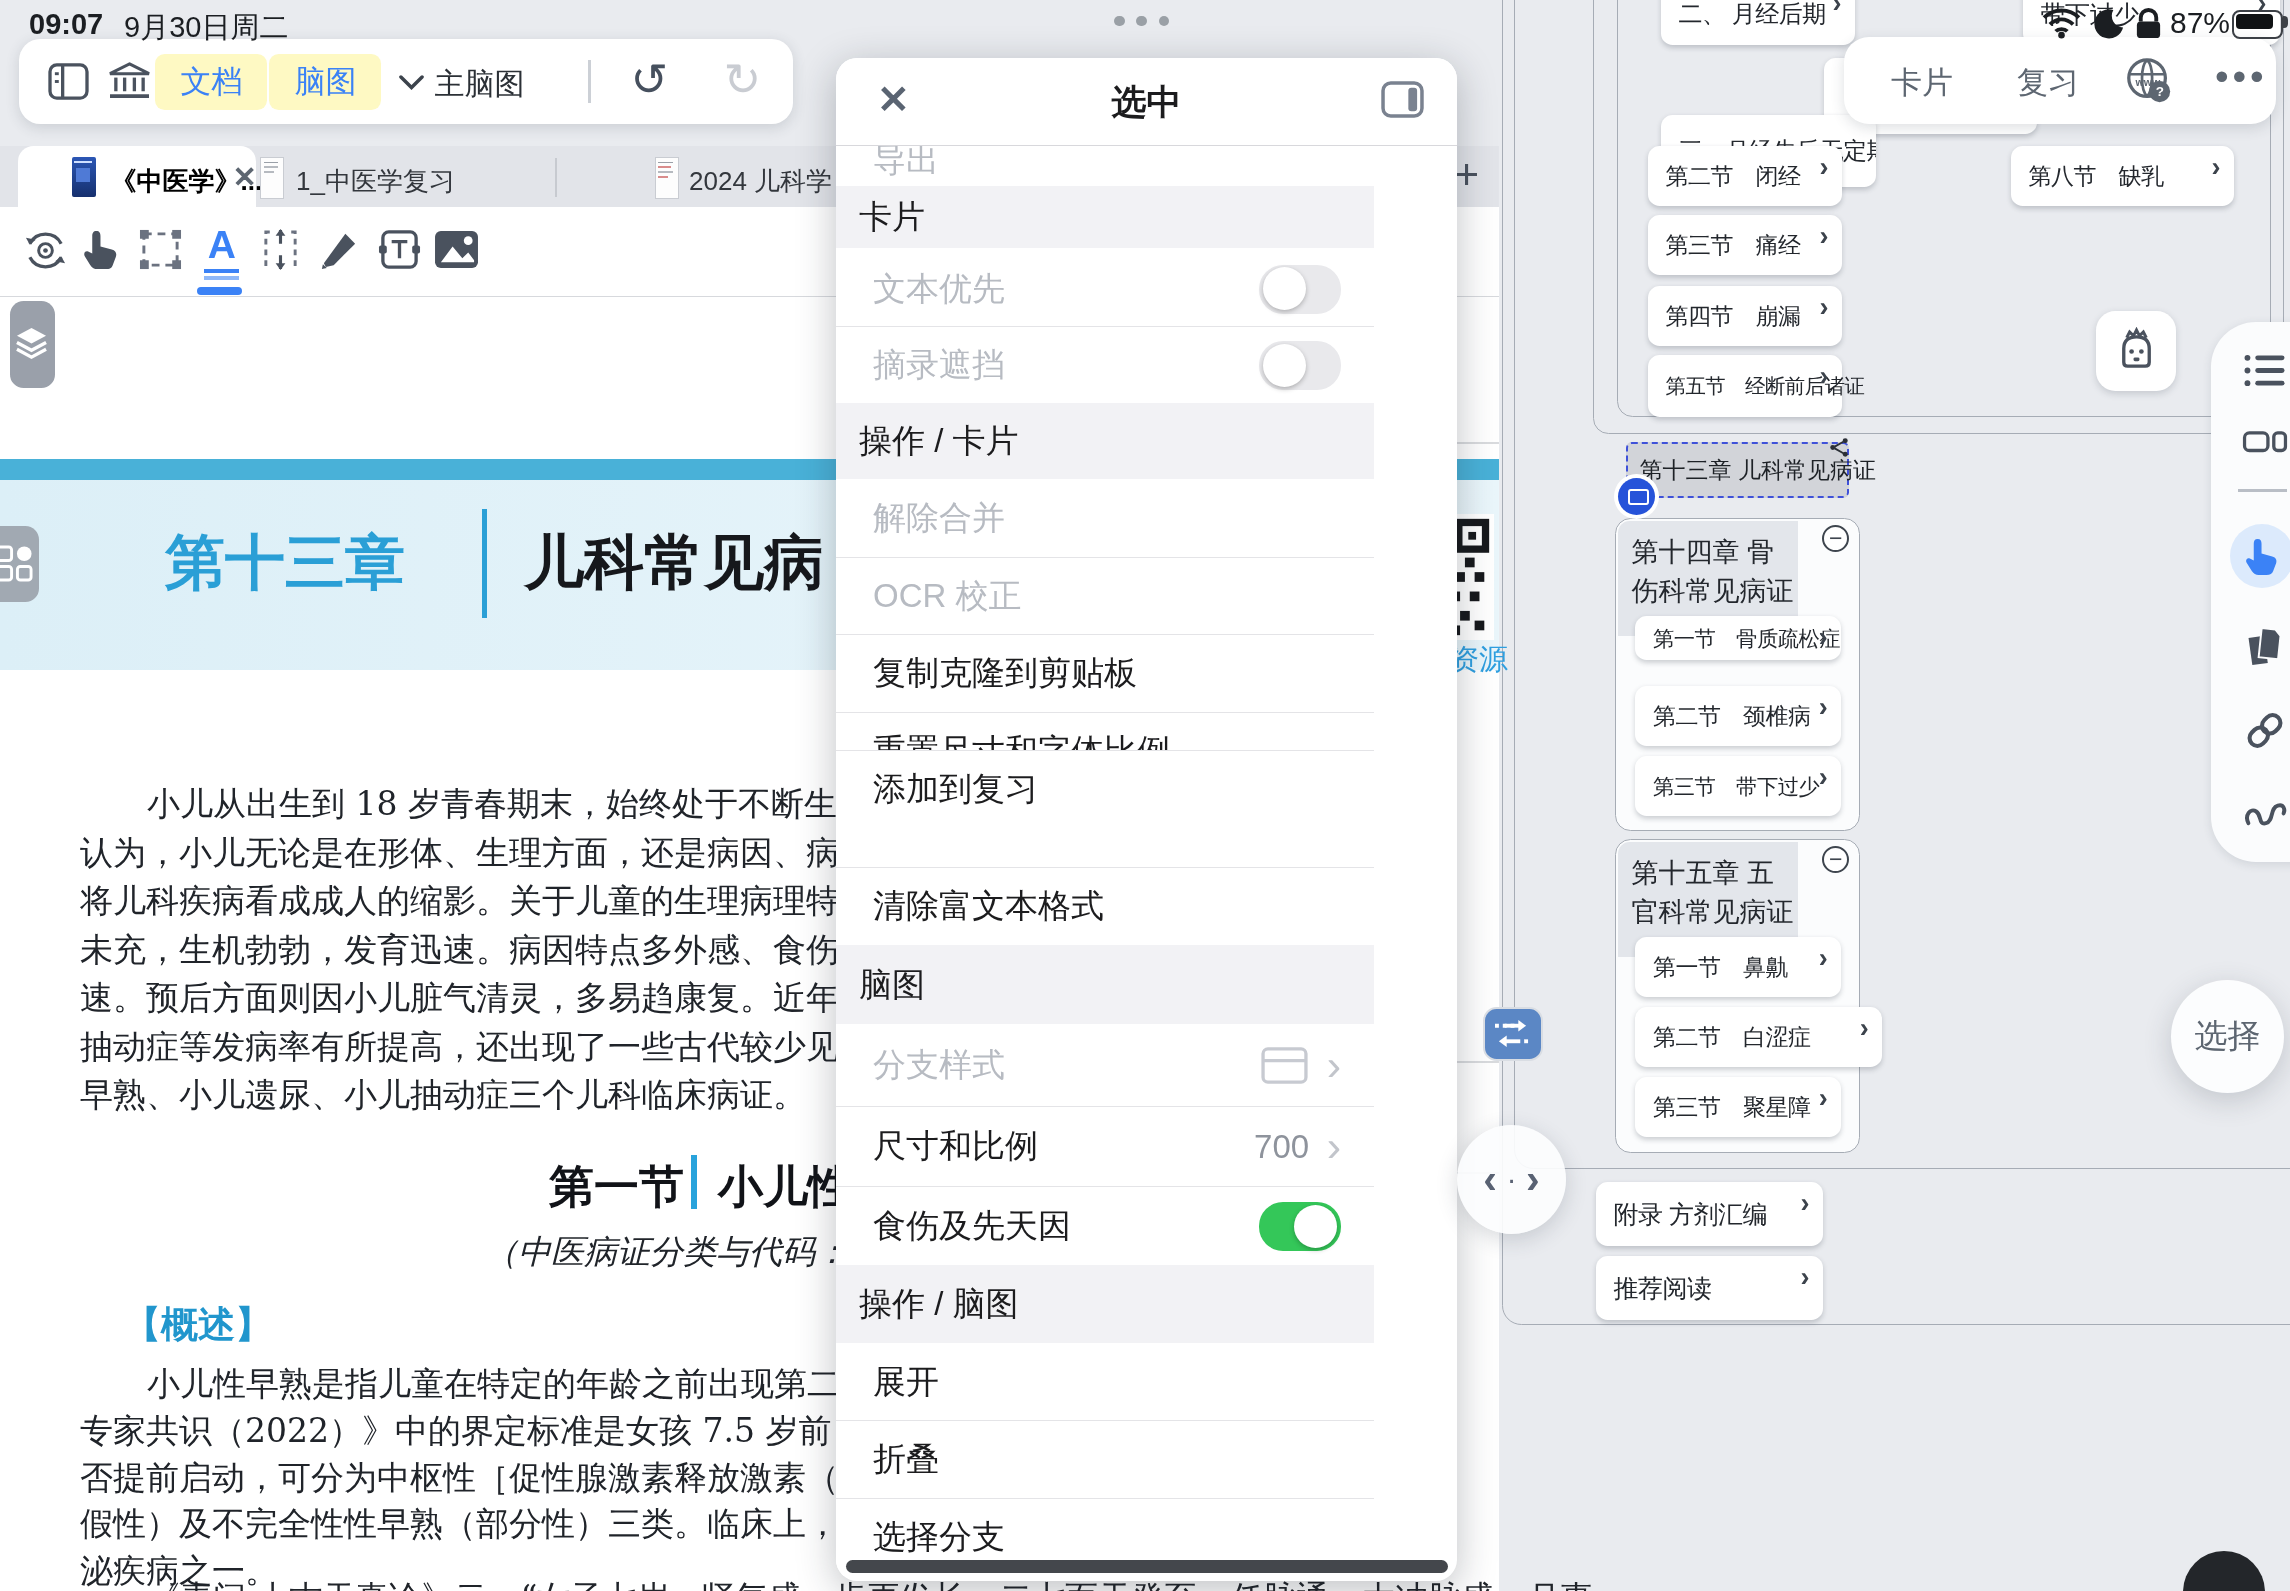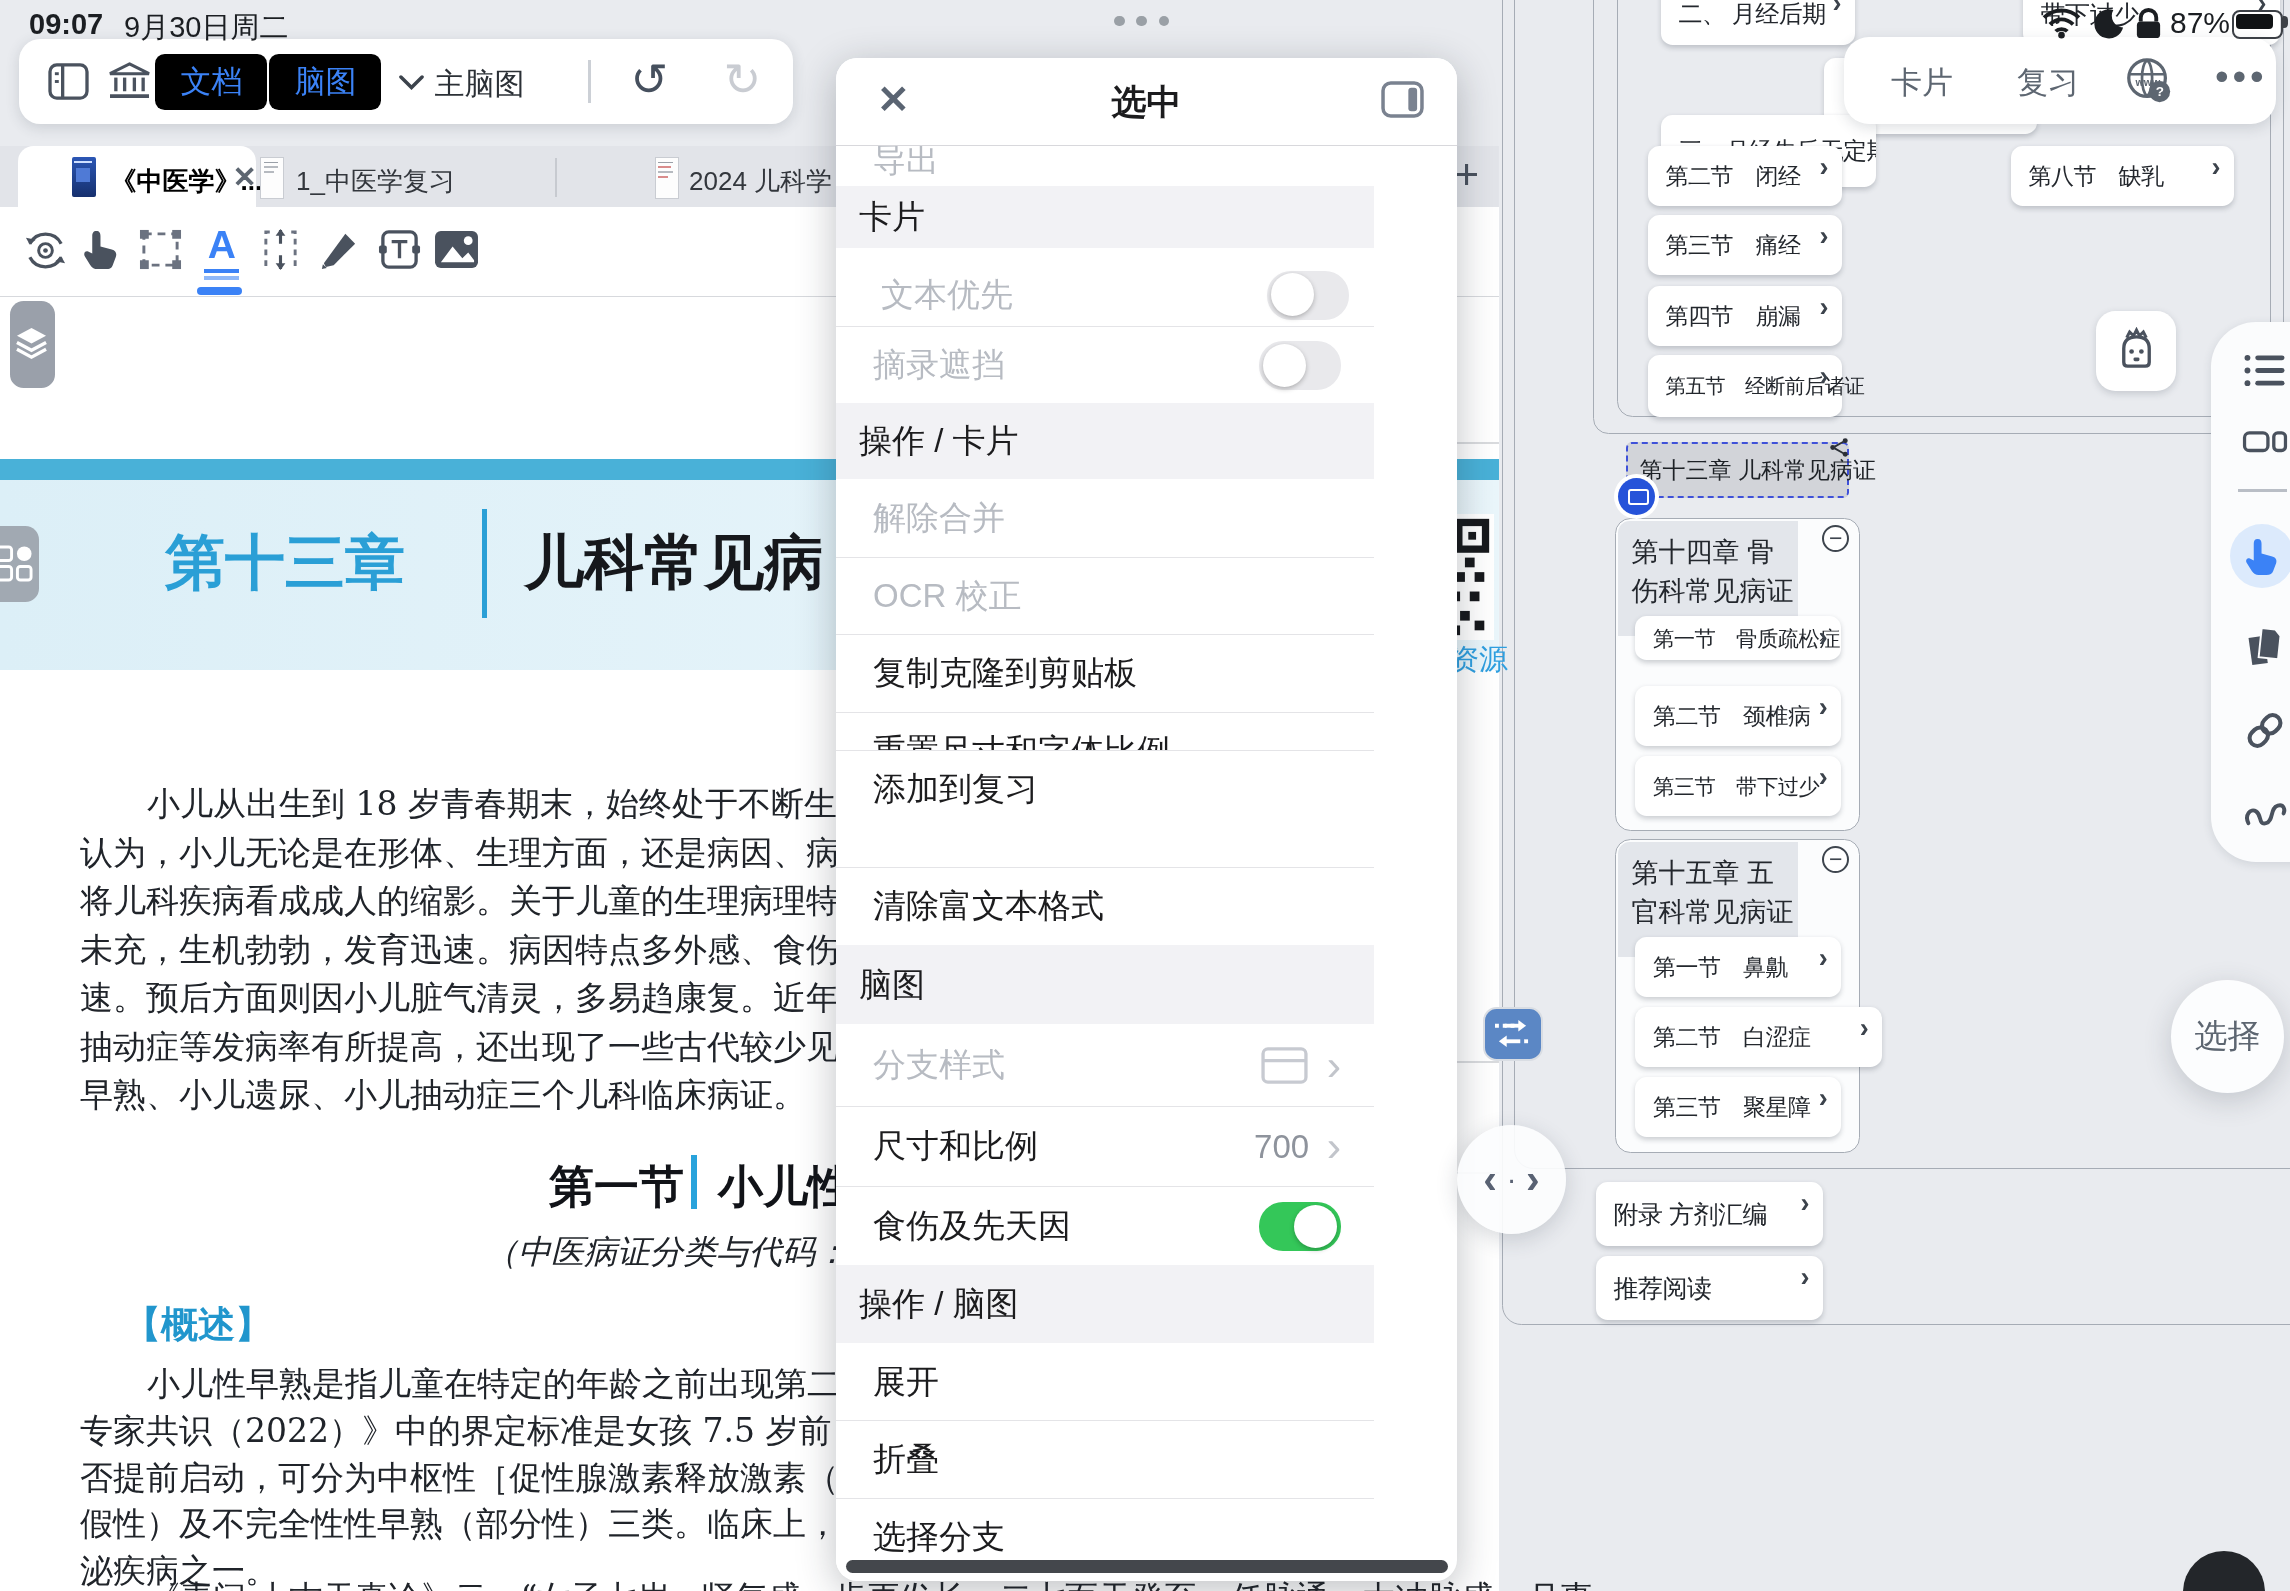--- a/index.html
+++ b/index.html
@@ -1,21 +1,21 @@
 <!DOCTYPE html>
 <html><head>
 <meta charset="utf-8">
 <style>
   html,body{margin:0;padding:0;background:#e9ebef;font-family:"Liberation Sans",sans-serif;}
   #app{position:relative;width:2290px;height:1591px;overflow:hidden;background:#e9ebef;}
   .abs{position:absolute;}
   .nw{white-space:nowrap;}
   
   .float-card{position:absolute;background:#fff;border-radius:21.3px;box-shadow:0 3.9px 13.6px rgba(50,60,75,.16);}
-  .pill-btn{display:inline-flex;align-items:center;justify-content:center;border-radius:9.7px;background:#000000;color:#3b82f6;font-size:31px;height:56px;padding:0 25px;}
+  .pill-btn{display:inline-flex;align-items:center;justify-content:center;border-radius:9.7px;background:#fef9c3;color:#3b82f6;font-size:31px;height:56px;padding:0 25px;}
   .tool-ic{color:#4a525e;}
   
   .tabstrip{position:absolute;left:0;top:146px;width:1499px;height:61px;background:#e2e4e9;}
   .tab-active{position:absolute;background:#fff;border-radius:15.5px 15.5px 0 0;}
   .tab-label{font-size:26px;color:#000000;}
   
   .annbar{position:absolute;left:0;top:207px;width:1499px;height:89px;background:#fff;border-bottom:1.9px solid #d7d9dd;}
   
   .docline{position:absolute;white-space:nowrap;font-family:"DejaVu Serif","Liberation Serif",serif;font-size:33px;color:#20242a;}
   
@@ -425,21 +425,21 @@
         <rect x="28" y="7" width="9" height="24" rx="3" fill="#7a8290"></rect>
       </svg>
     </div>
 
     <div class="mrow mdis" style="top:87px;height:41px;">
       <span style="margin-top:-9.7px;">导出</span>
     </div>
     <div class="mrow msec" style="top:128px;height:62px;">
       <span>卡片</span>
     </div>
-    <div class="mrow" style="top:198px;height:78px;margin-left:8px;">
+    <div class="mrow" style="top:192px;height:78px;">
       <span class="mdis">文本优先</span>
       <span class="spacer"></span>
       <div class="tog">
           <div class="knob"></div>
         </div>
     </div>
     <div class="mrow hl" style="top:268px;height:78px;">
       <span class="mdis">摘录遮挡</span>
       <span class="spacer"></span>
       <div class="tog">

